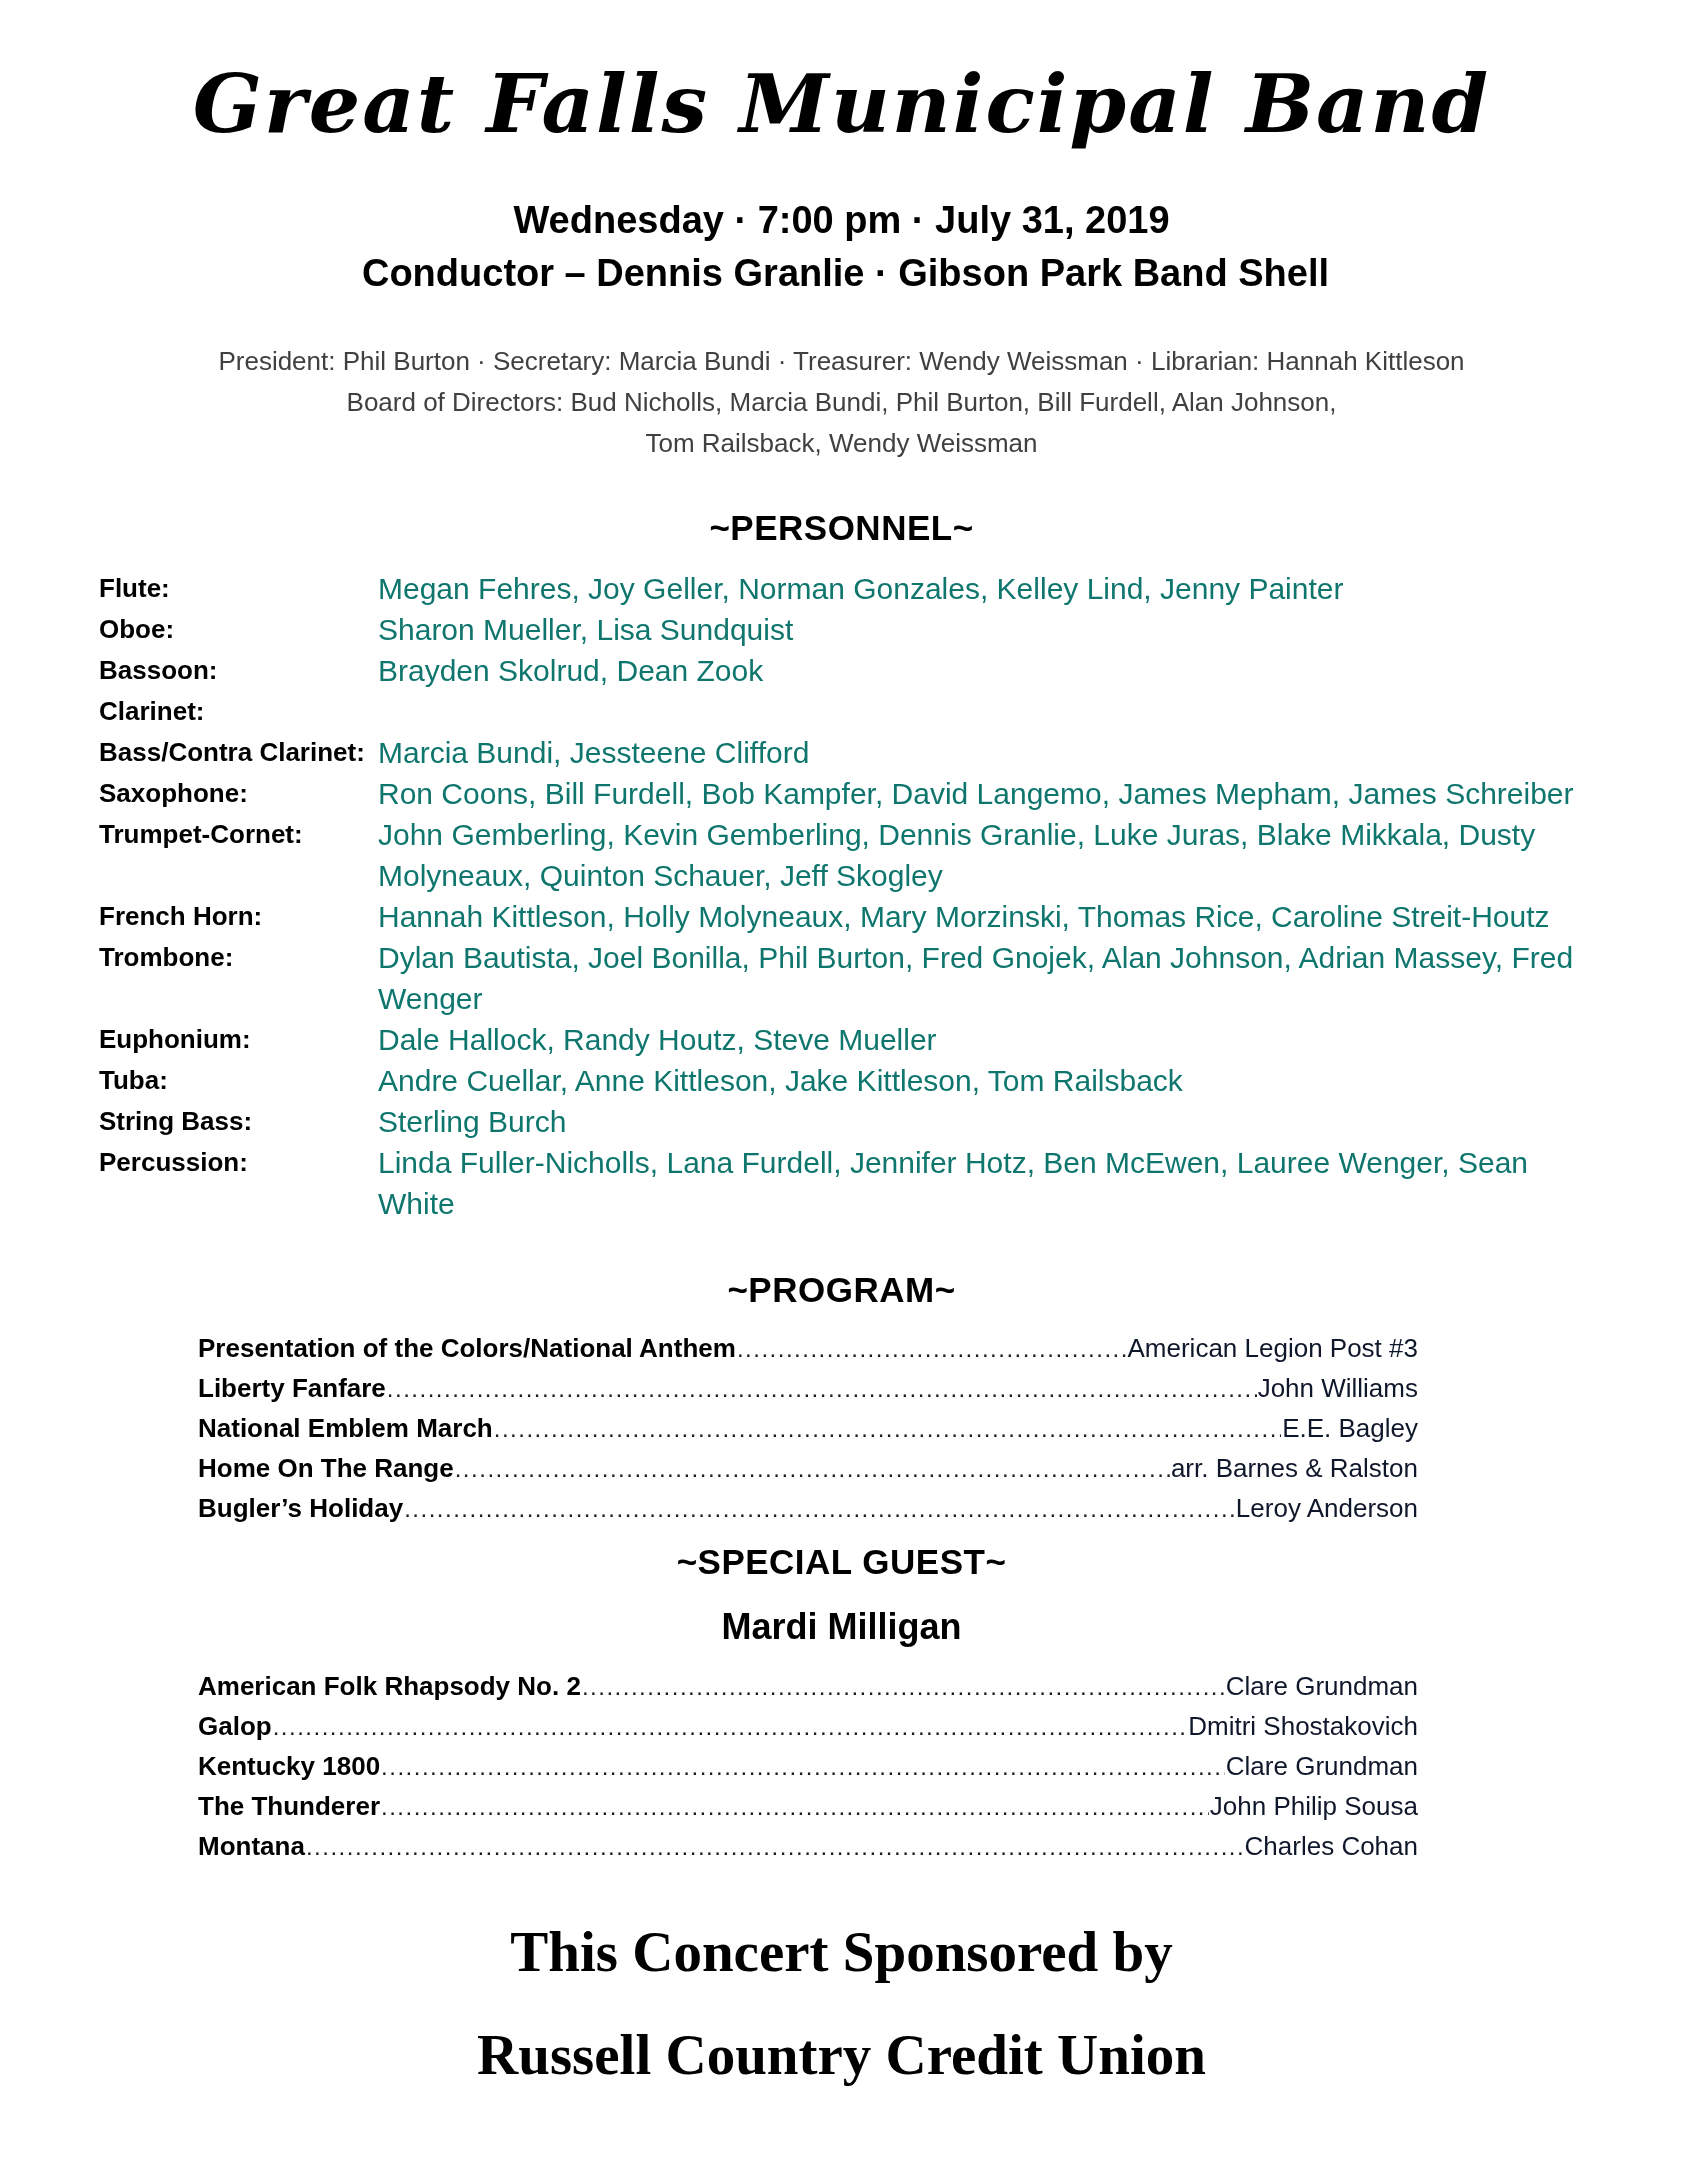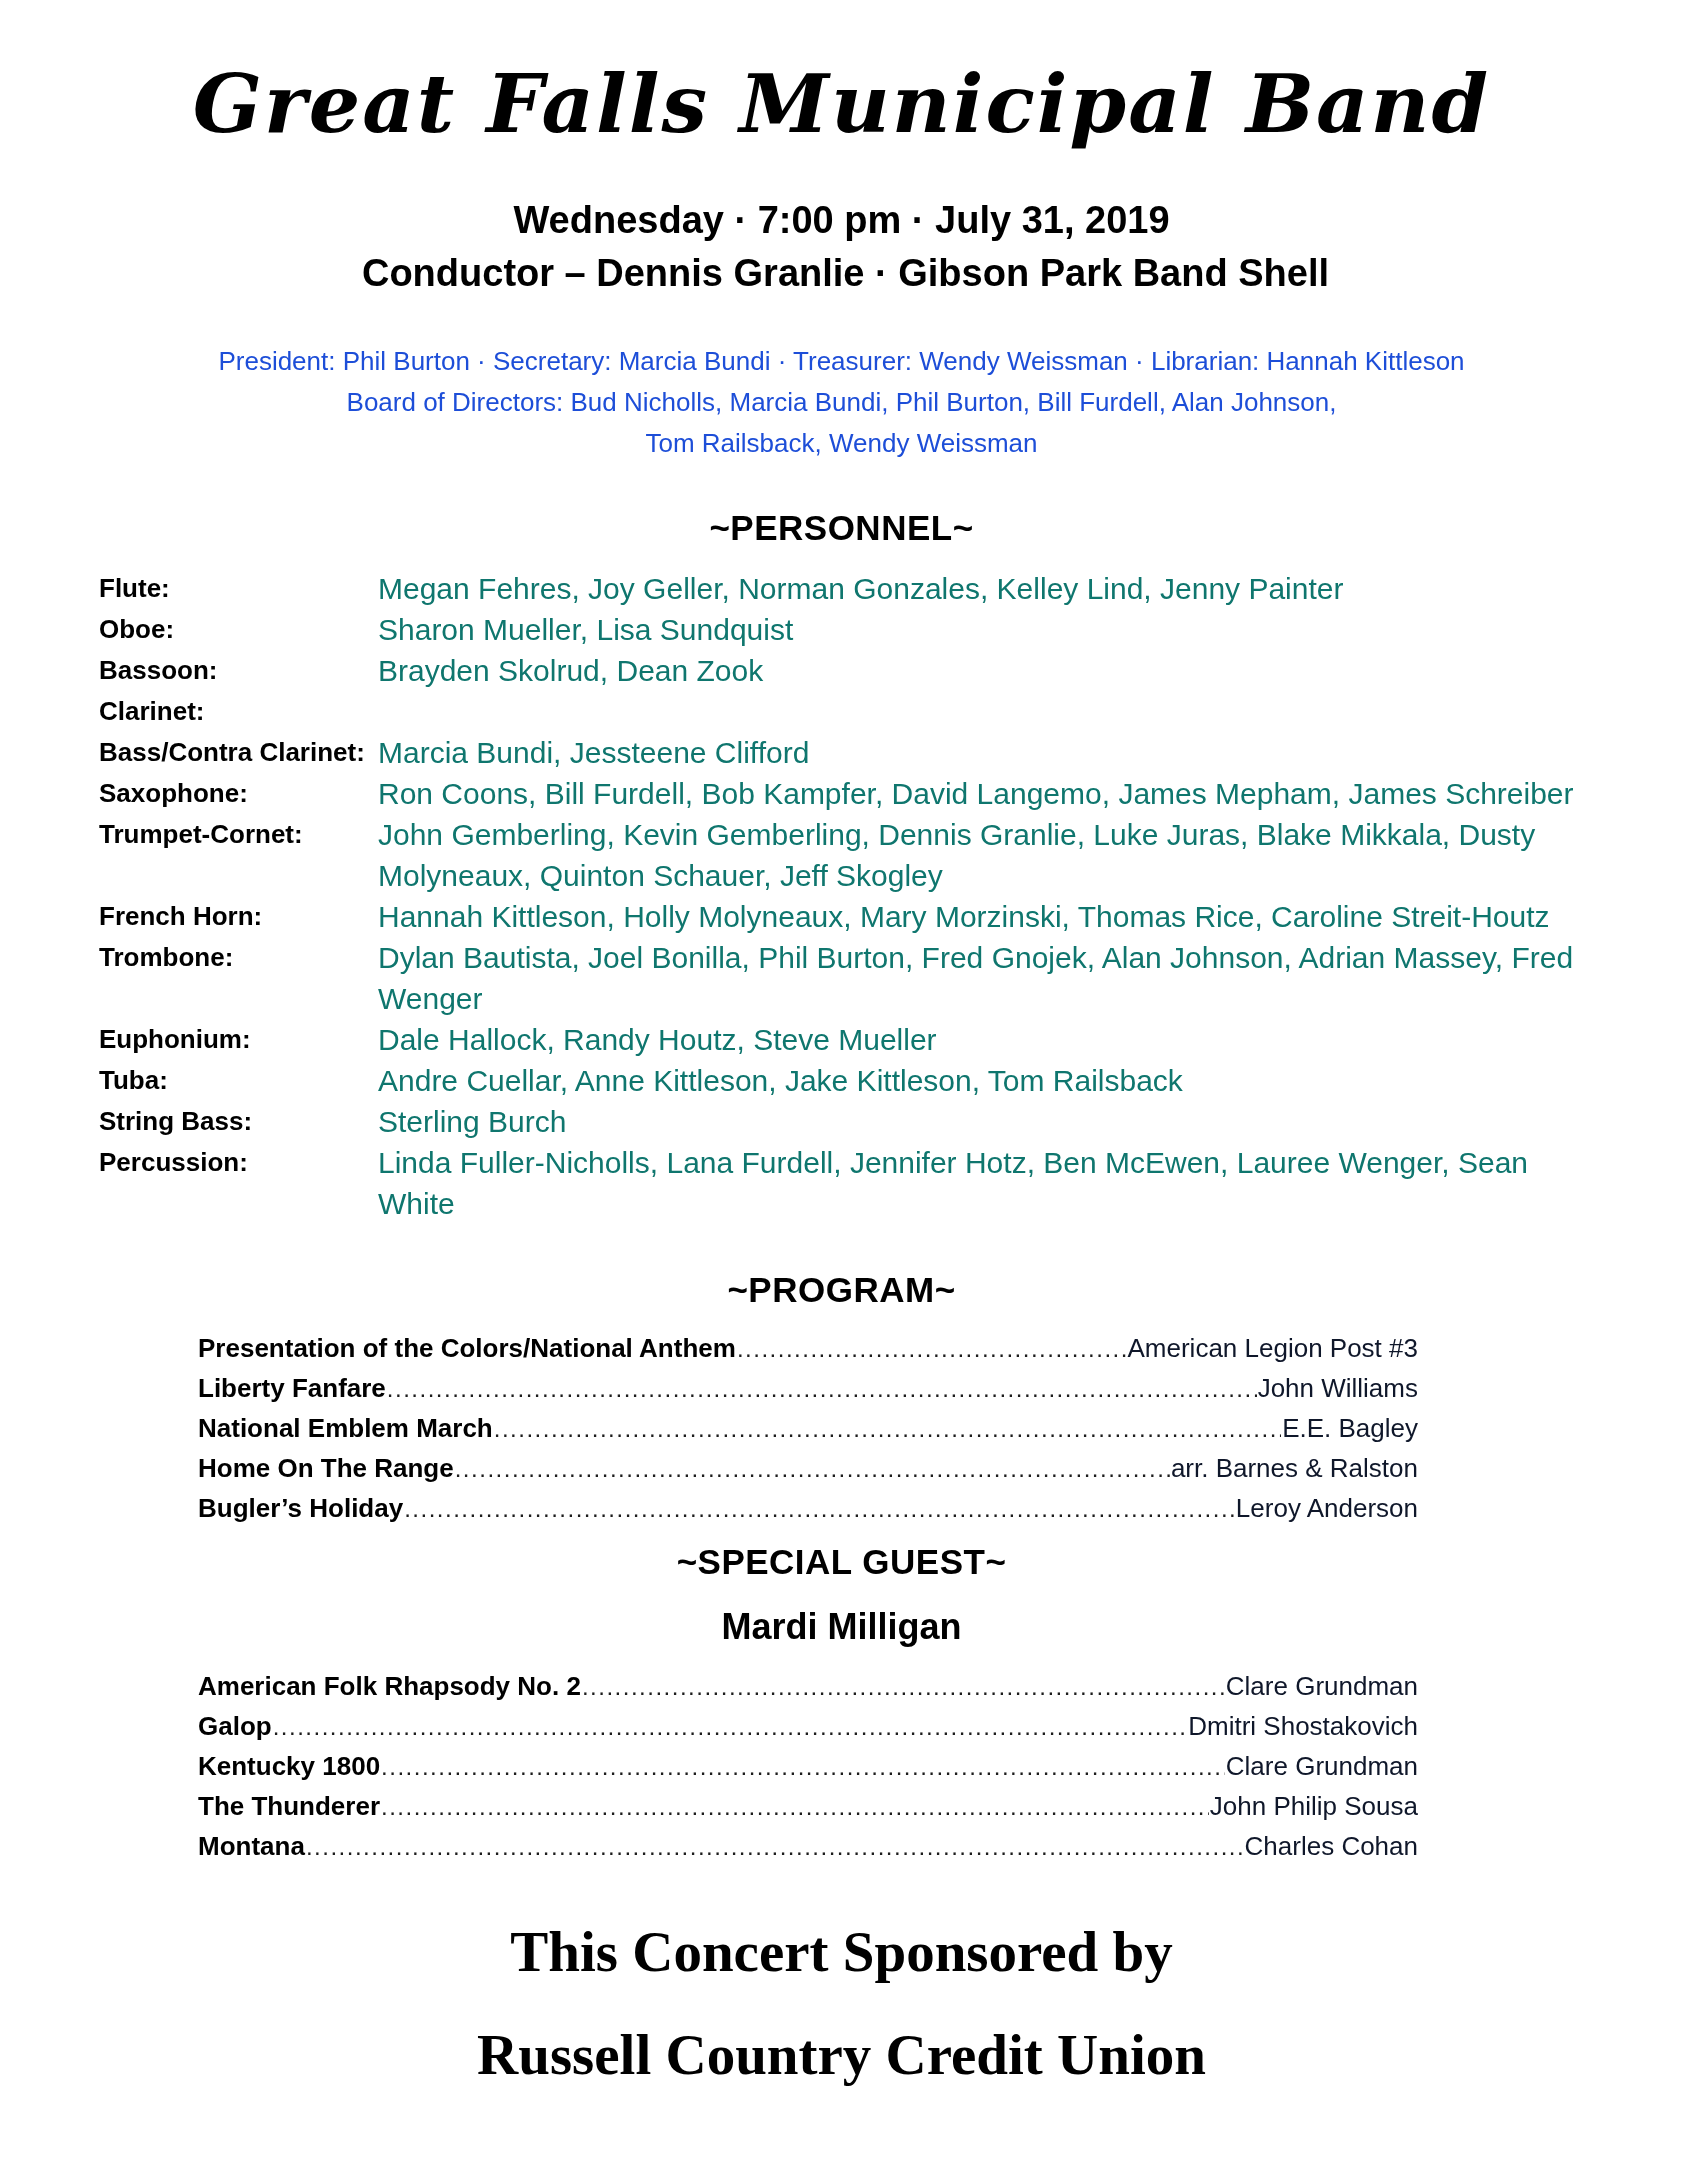--- a/index.html
+++ b/index.html
@@ -44,21 +44,21 @@
     font-weight: bold;
     font-size: 38px;
     line-height: 1.4;
     margin-left: 8px;
   }
   .officers {
     margin-top: 40px;
     text-align: center;
     font-size: 26px;
     line-height: 41px;
-    color: #1d4ed8;
+    color: #404040;
   }
 
   
   .section-heading {
     text-align: center;
     font-weight: bold;
     font-size: 35px;
     letter-spacing: 0.5px;
   }
   .heading-personnel { margin-top: 44px; }

